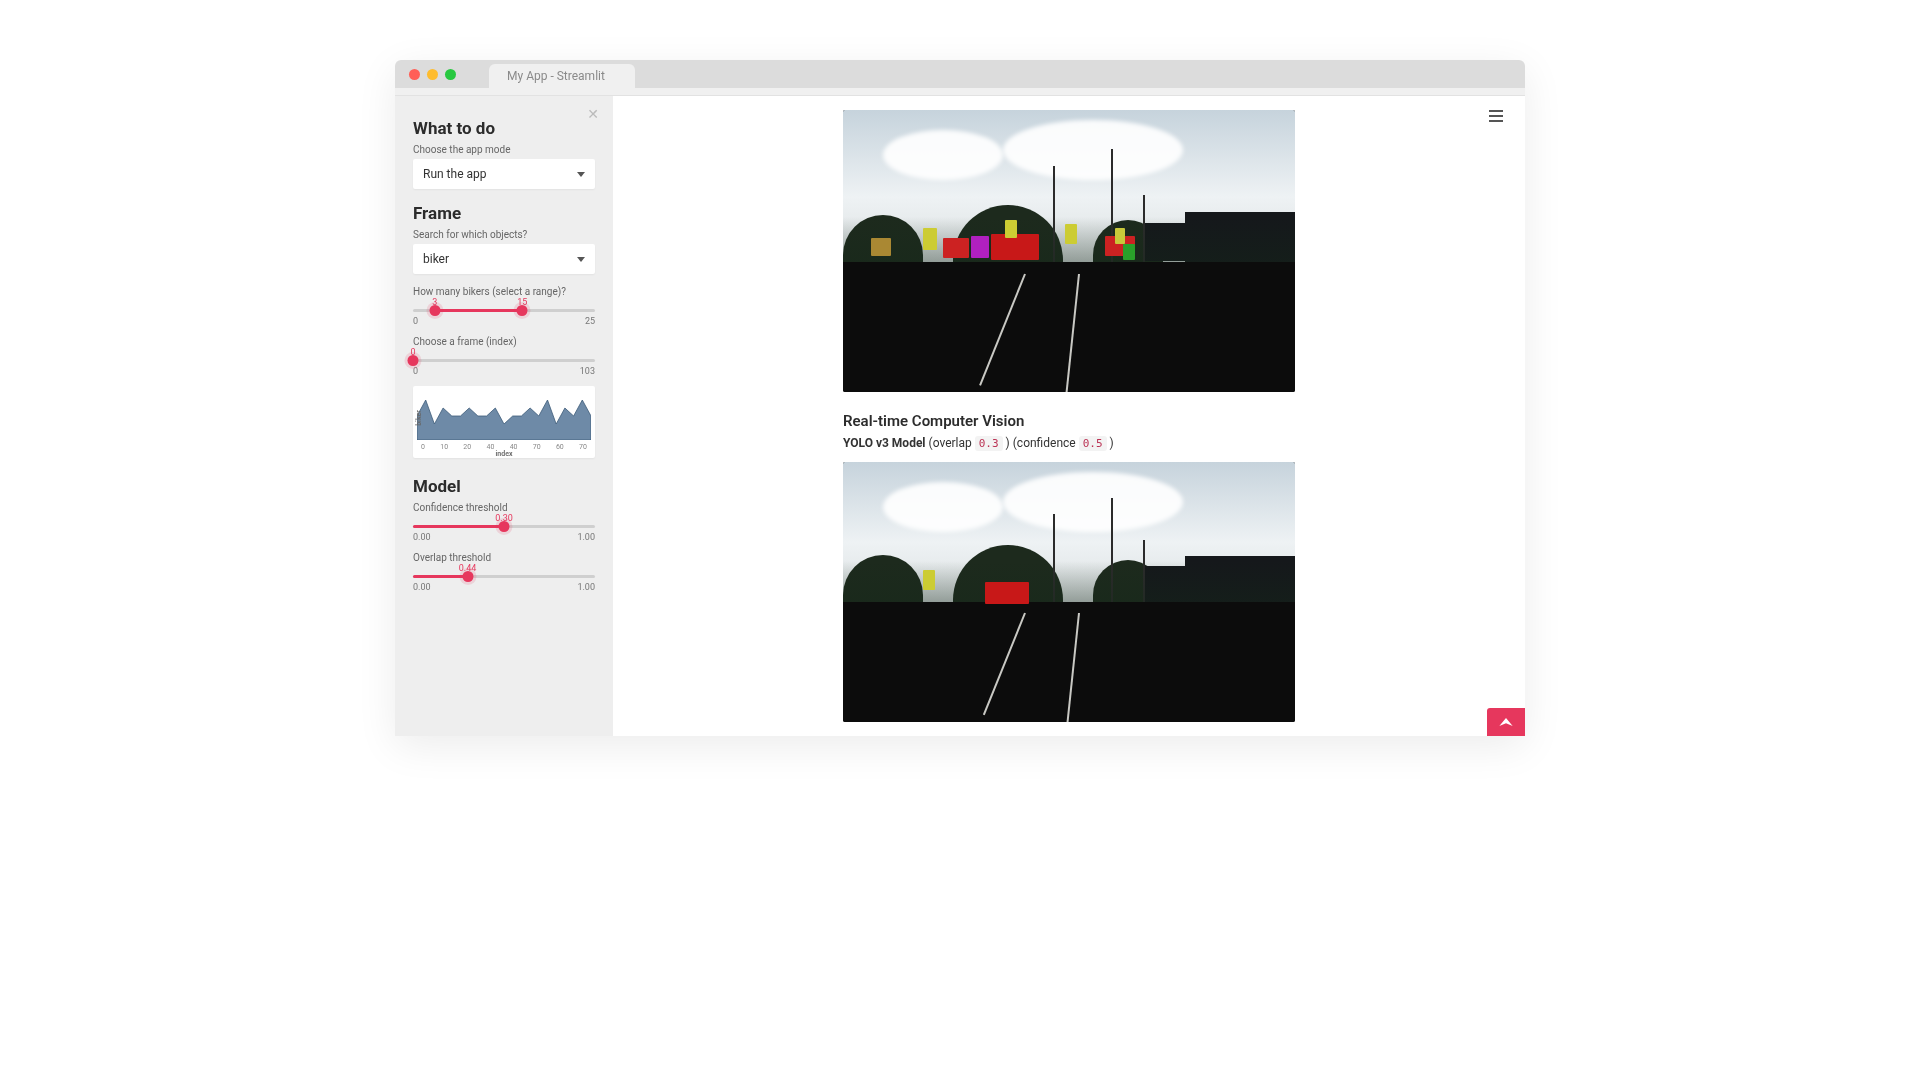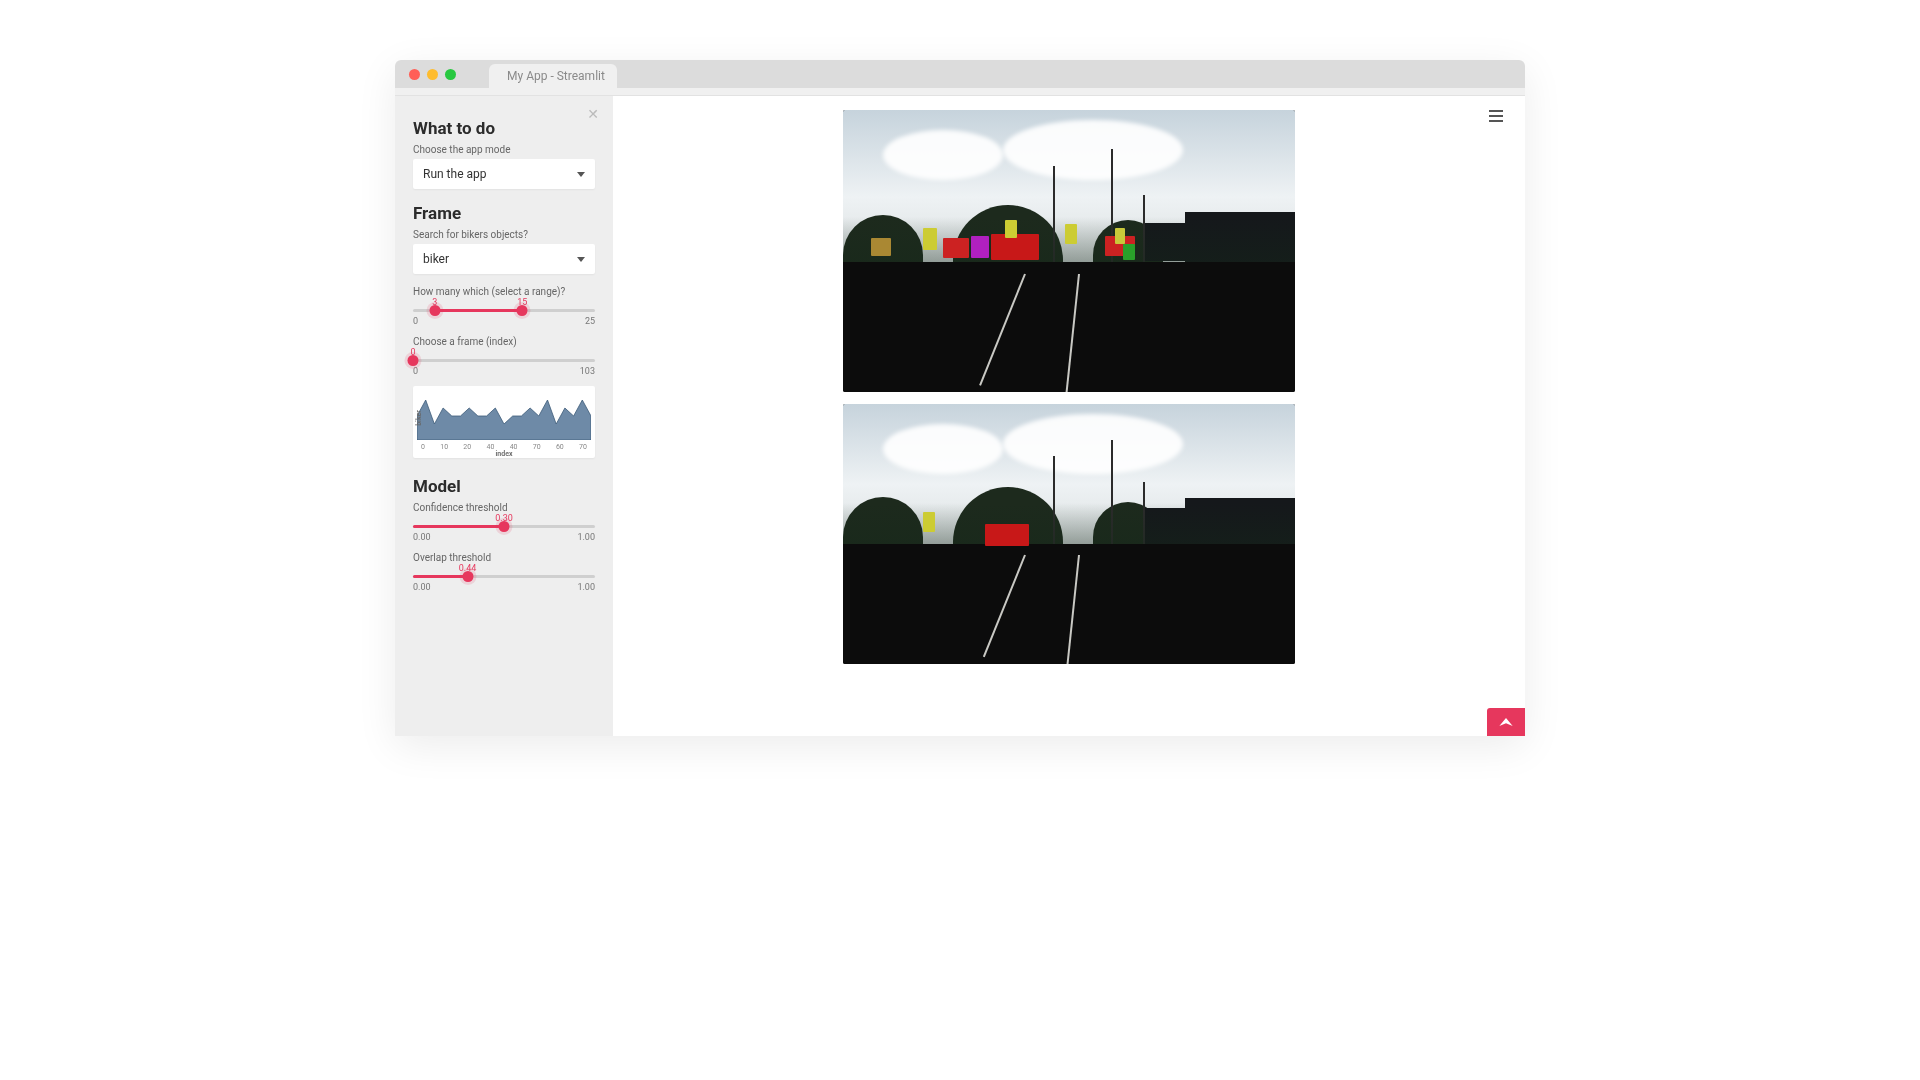--- a/index.html
+++ b/index.html
@@ -28,21 +28,21 @@
   .dots { display: flex; gap: 7px; position: absolute; left: 14px; top: 9px; }
   .dot { width: 11px; height: 11px; border-radius: 50%; }
   .red   { background: #ff5f57; }
   .yellow{ background: #febc2e; }
   .green { background: #28c840; }
   .tab {
     margin-left: 80px;
     background: #f0f0f0;
     height: 24px;
     border-radius: 6px 6px 0 0;
-    padding: 0 12px 0 18px;
+    padding: 0 30px 0 18px;
     display: flex; align-items: center;
     font-size: 12px; color: #8a8a8a;
   }
   .urlbar { height: 8px; background: #f0f0f0; border-bottom: 1px solid #e2e2e2; }
 
   .app { display: flex; height: 640px; position: relative; }
 
   
   .sidebar {
     width: 218px;
@@ -127,27 +127,27 @@
       <div class="sb-close">✕</div>
 
       <div class="sb-h first">What to do</div>
       <div class="sb-label">Choose the app mode</div>
       <div class="select">
         <span>Run the app</span>
         <span class="caret"></span>
       </div>
 
       <div class="sb-h">Frame</div>
-      <div class="sb-label">Search for bikers objects?</div>
+      <div class="sb-label">Search for which objects?</div>
       <div class="select">
         <span>biker</span>
         <span class="caret"></span>
       </div>
 
-      <div class="sb-label">How many which (select a range)?</div>
+      <div class="sb-label">How many bikers (select a range)?</div>
       <div class="slider-wrap">
         <span class="slider-floating" style="left:12%">3</span>
         <span class="slider-floating" style="left:60%">15</span>
         <div class="slider-track">
           <div class="slider-fill" style="left:12%; width:48%"></div>
           <div class="slider-thumb" style="left:12%"></div>
           <div class="slider-thumb" style="left:60%"></div>
         </div>
         <div class="slider-vals">
           <span>0</span>
@@ -247,20 +247,30 @@
           <div class="bbox" style="left:100px;top:128px;width:26px;height:20px;background:#c22;"></div>
           <div class="bbox" style="left:128px;top:126px;width:18px;height:22px;background:#b020c0;"></div>
           <div class="bbox" style="left:148px;top:124px;width:48px;height:26px;background:#c81818;"></div>
           <div class="bbox" style="left:162px;top:110px;width:12px;height:18px;background:#cc3;"></div>
           <div class="bbox" style="left:222px;top:114px;width:12px;height:20px;background:#cc3;"></div>
           <div class="bbox" style="left:262px;top:126px;width:30px;height:20px;background:#c22;"></div>
           <div class="bbox" style="left:272px;top:118px;width:10px;height:16px;background:#c9c93a;"></div>
           <div class="bbox" style="left:280px;top:134px;width:12px;height:16px;background:#2aa02a;"></div>
         </div>
 
+        <div class="caption">
+          <h3>Real-time Computer Vision</h3>
+          <p>
+            <span class="bold">YOLO v3 Model</span>
+            (<span>overlap</span>
+             <span class="mono">0.3</span> )
+            (<span>confidence</span>
+             <span class="mono">0.5</span> )
+          </p>
+        </div>
 
         <div class="scene" style="margin-top:12px;height:260px">
           <div class="sky"></div>
           <div class="cloud" style="width:120px;height:50px;left:40px;top:20px"></div>
           <div class="cloud" style="width:180px;height:60px;left:160px;top:10px"></div>
           <div class="tree" style="left:0;width:80px;height:50px;border-radius:40px 40px 0 0"></div>
           <div class="tree" style="left:110px;width:110px;height:60px;border-radius:55px 55px 0 0"></div>
           <div class="tree" style="left:250px;width:70px;height:45px;border-radius:35px 35px 0 0"></div>
           <div class="building" style="right:0;top:36%;width:110px;height:50px"></div>
           <div class="building" style="right:110px;top:40%;width:40px;height:38px"></div>

